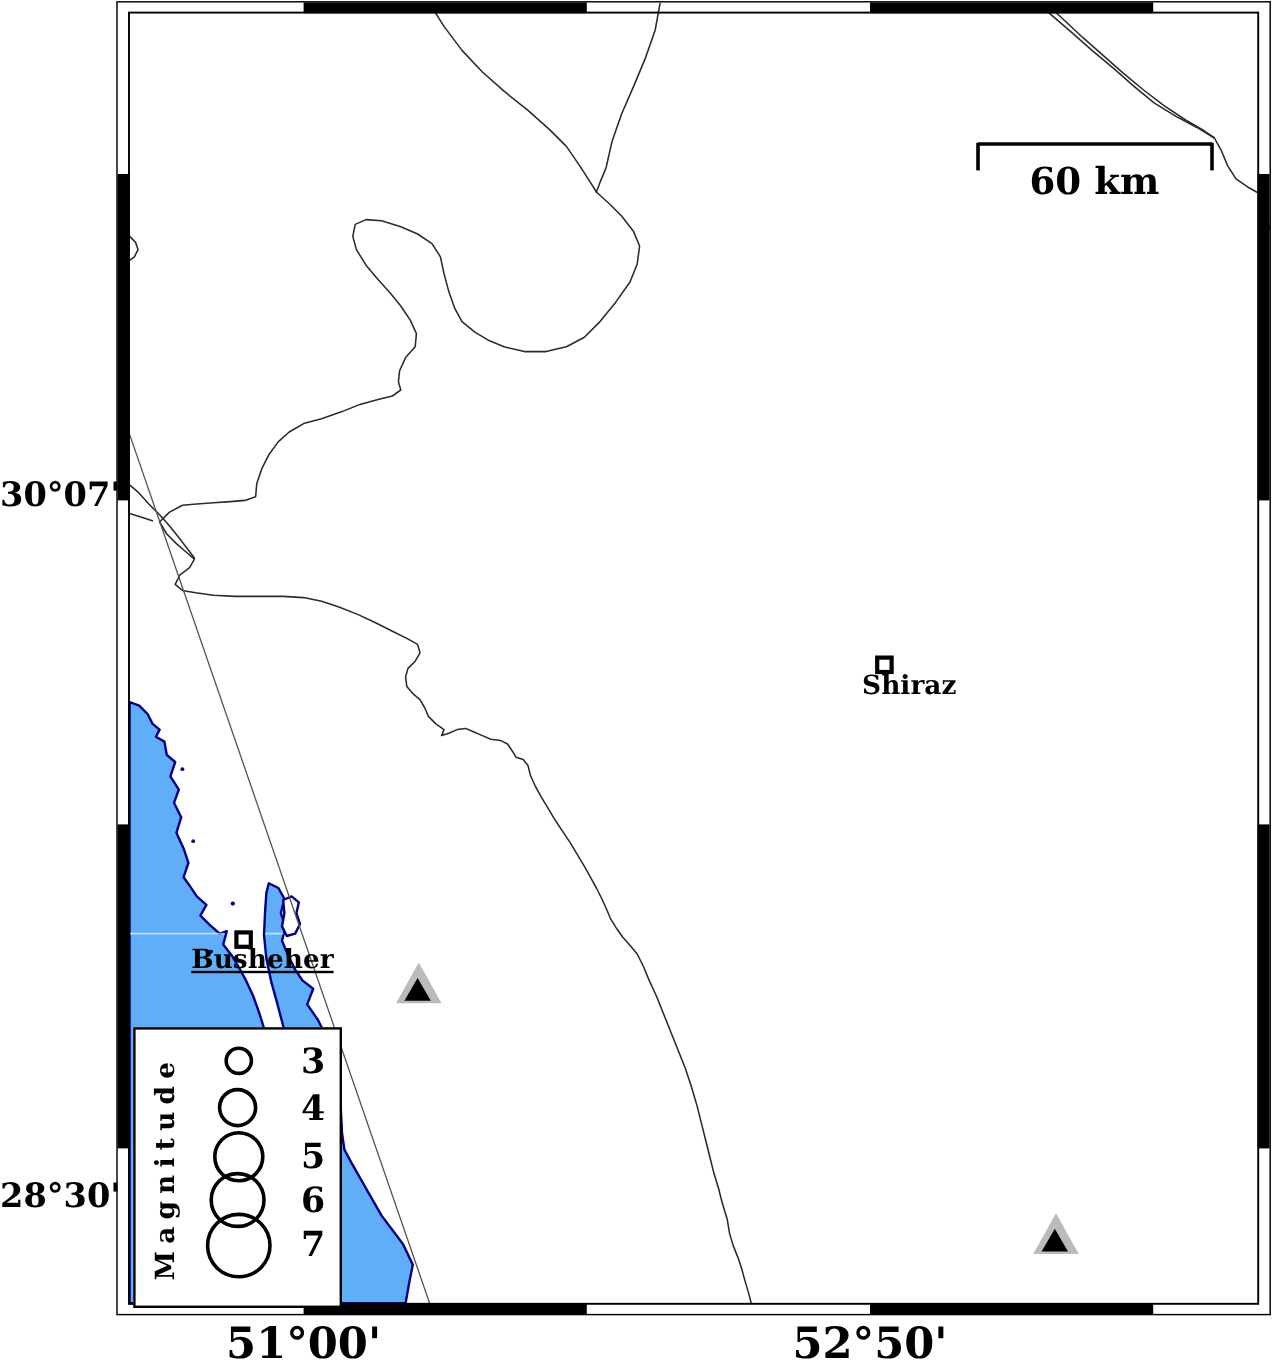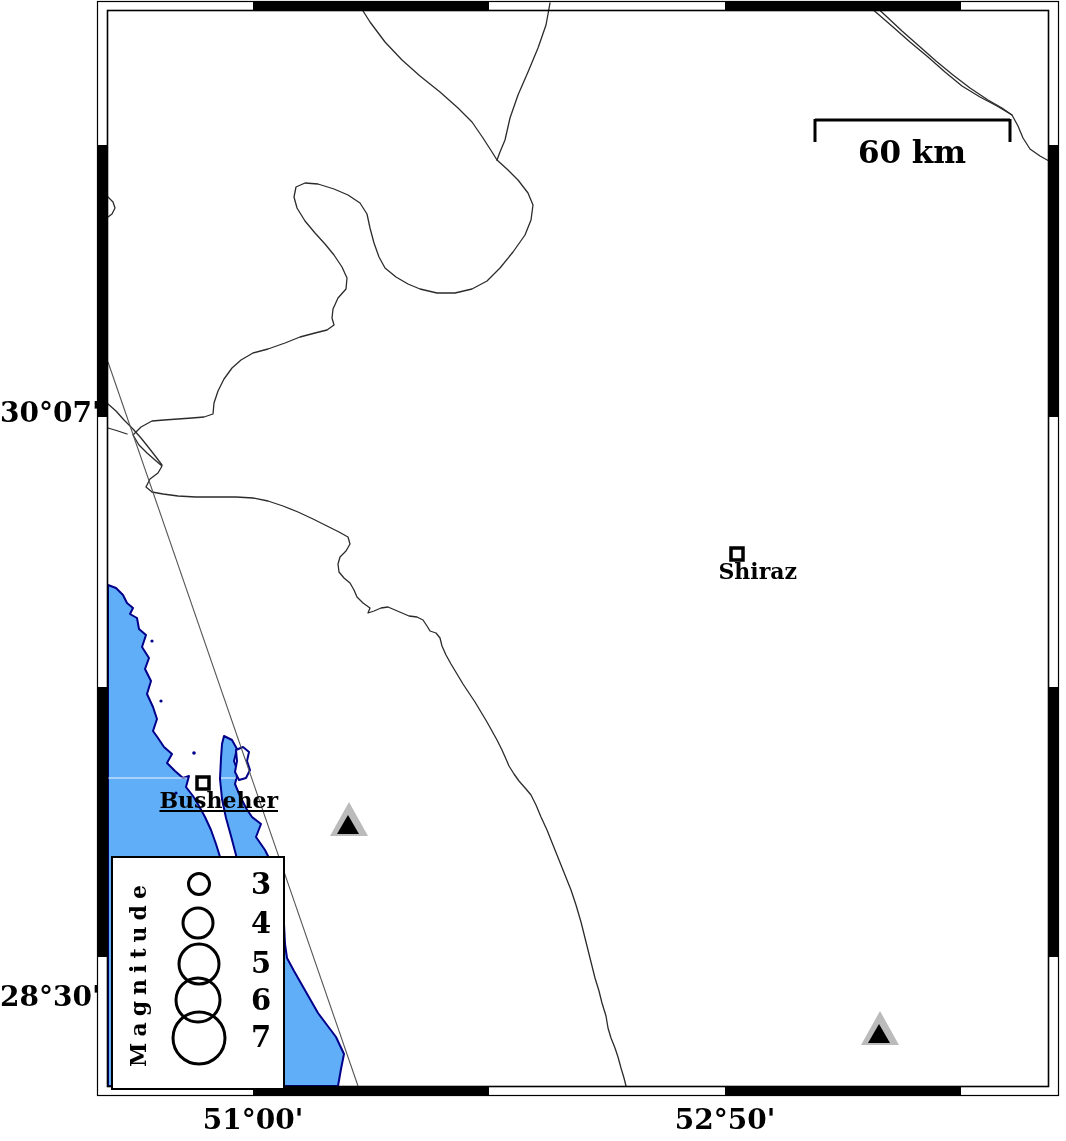--- a/index.html
+++ b/index.html
@@ -3,21 +3,21 @@
 <meta charset="utf-8">
 <style>
   html,body{margin:0;padding:0;background:#ffffff;}
   .stage{
     position:relative;width:1066px;height:1141px;background:#ffffff;overflow:hidden;
     font-family:"DejaVu Serif","Liberation Serif",serif;font-weight:bold;color:#000;
   }
   .stage svg{position:absolute;left:0;top:0;}
   .lbl{position:absolute;white-space:nowrap;}
   .lat-lbl{width:92px;left:0;text-align:right;font-size:28px;line-height:30px;}
-  .lon-lbl{width:140px;text-align:center;font-size:28px;line-height:30px;}
+  .lon-lbl{width:140px;text-align:center;font-size:36px;line-height:30px;}
   .scale-lbl{width:170px;text-align:center;font-size:31px;line-height:32px;}
   .city-lbl{text-align:right;font-size:22px;line-height:24px;}
   .legend-box{
     position:absolute;left:111px;top:856px;width:174px;height:234px;
     background:#ffffff;border:2px solid #000;box-sizing:border-box;z-index:5;
   }
   .legend-title-wrap{
     position:absolute;left:4px;top:4px;height:222px;width:42px;
     display:flex;align-items:center;justify-content:center;
   }

